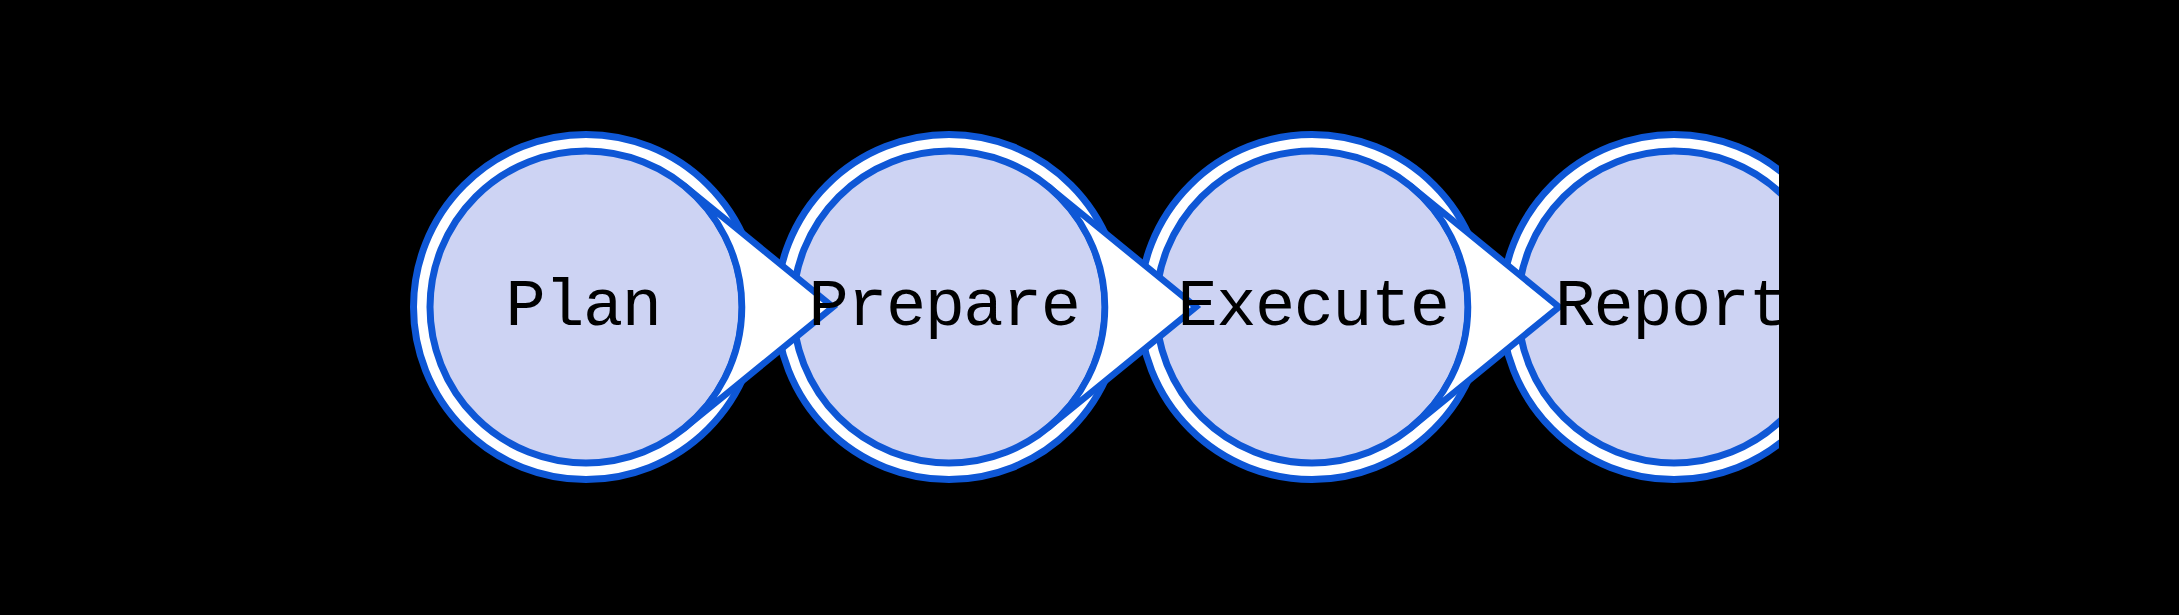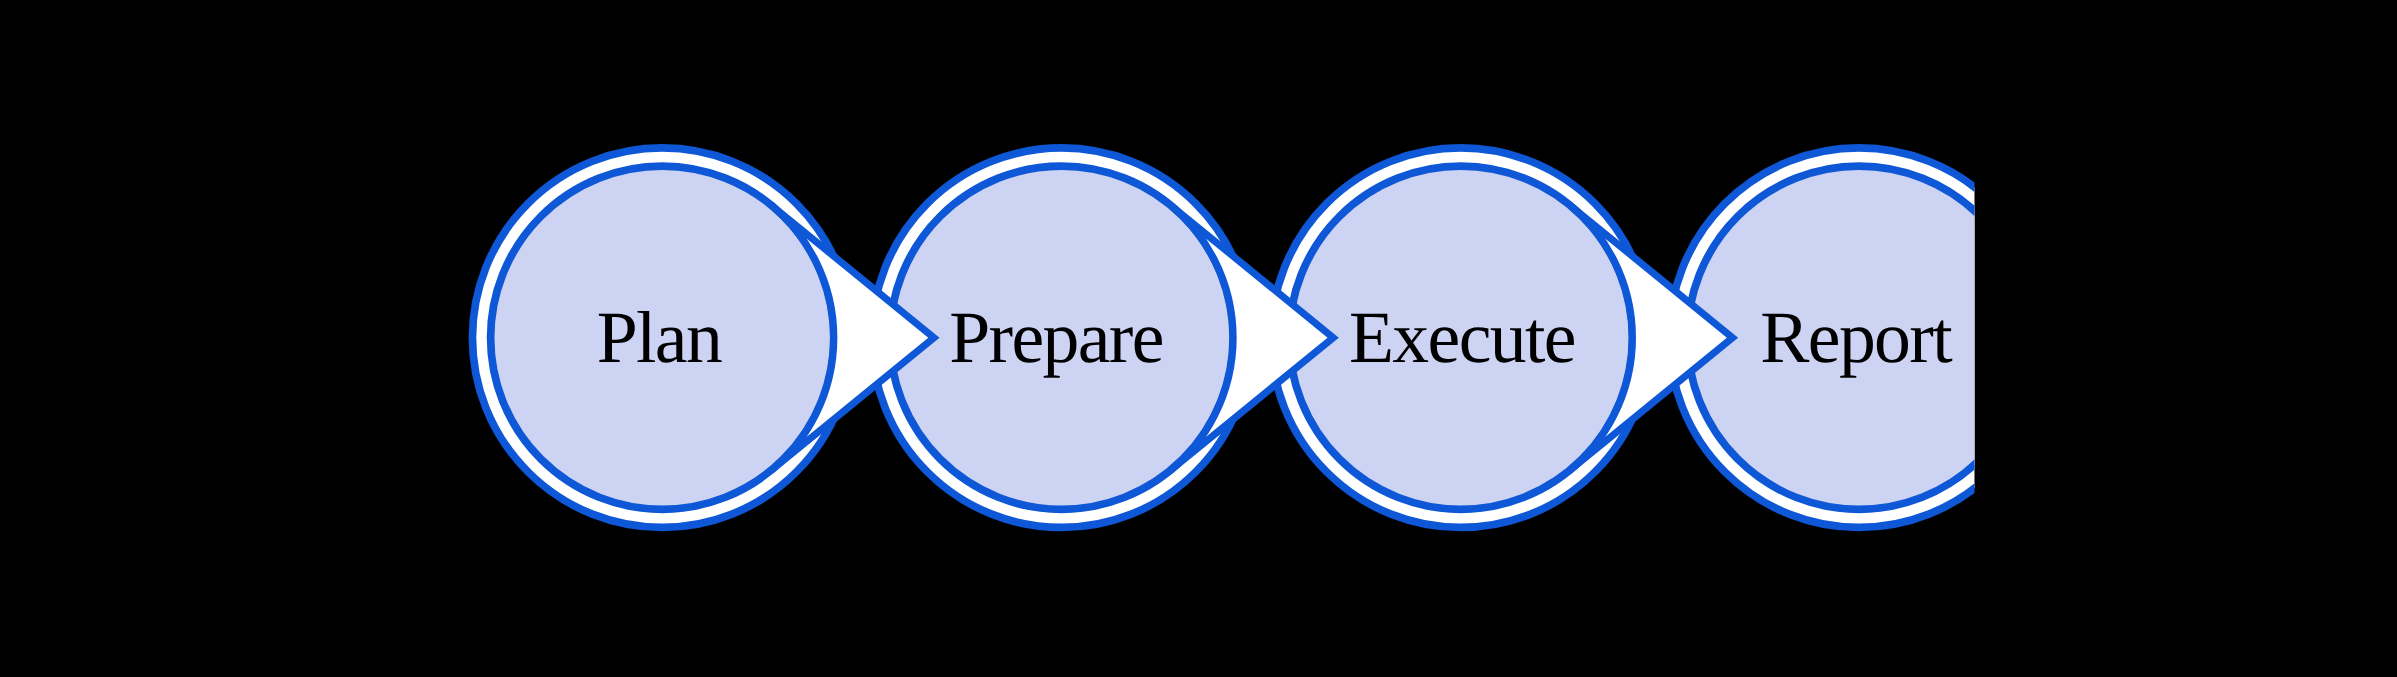--- a/index.html
+++ b/index.html
@@ -6,22 +6,21 @@
     margin: 0;
     padding: 0;
     background: var(--background, #000);
   }
   .canvas {
     position: relative;
     width: 1779px;
     height: 615px;
     background: var(--background, #000);
     overflow: hidden;
-    font-family: Liberation Serif, serif;
-    padding-left: 16px;
+    font-family: Liberation Mono, monospace;
   }
   svg { display: block; }
   .outer-ring {
     fill: var(--arrow-fill, #fff);
     stroke: var(--node-stroke, #0E57D6);
     stroke-width: 7;
   }
   .inner-circle {
     fill: var(--node-fill, #CDD3F3);
     stroke: var(--node-stroke, #0E57D6);

